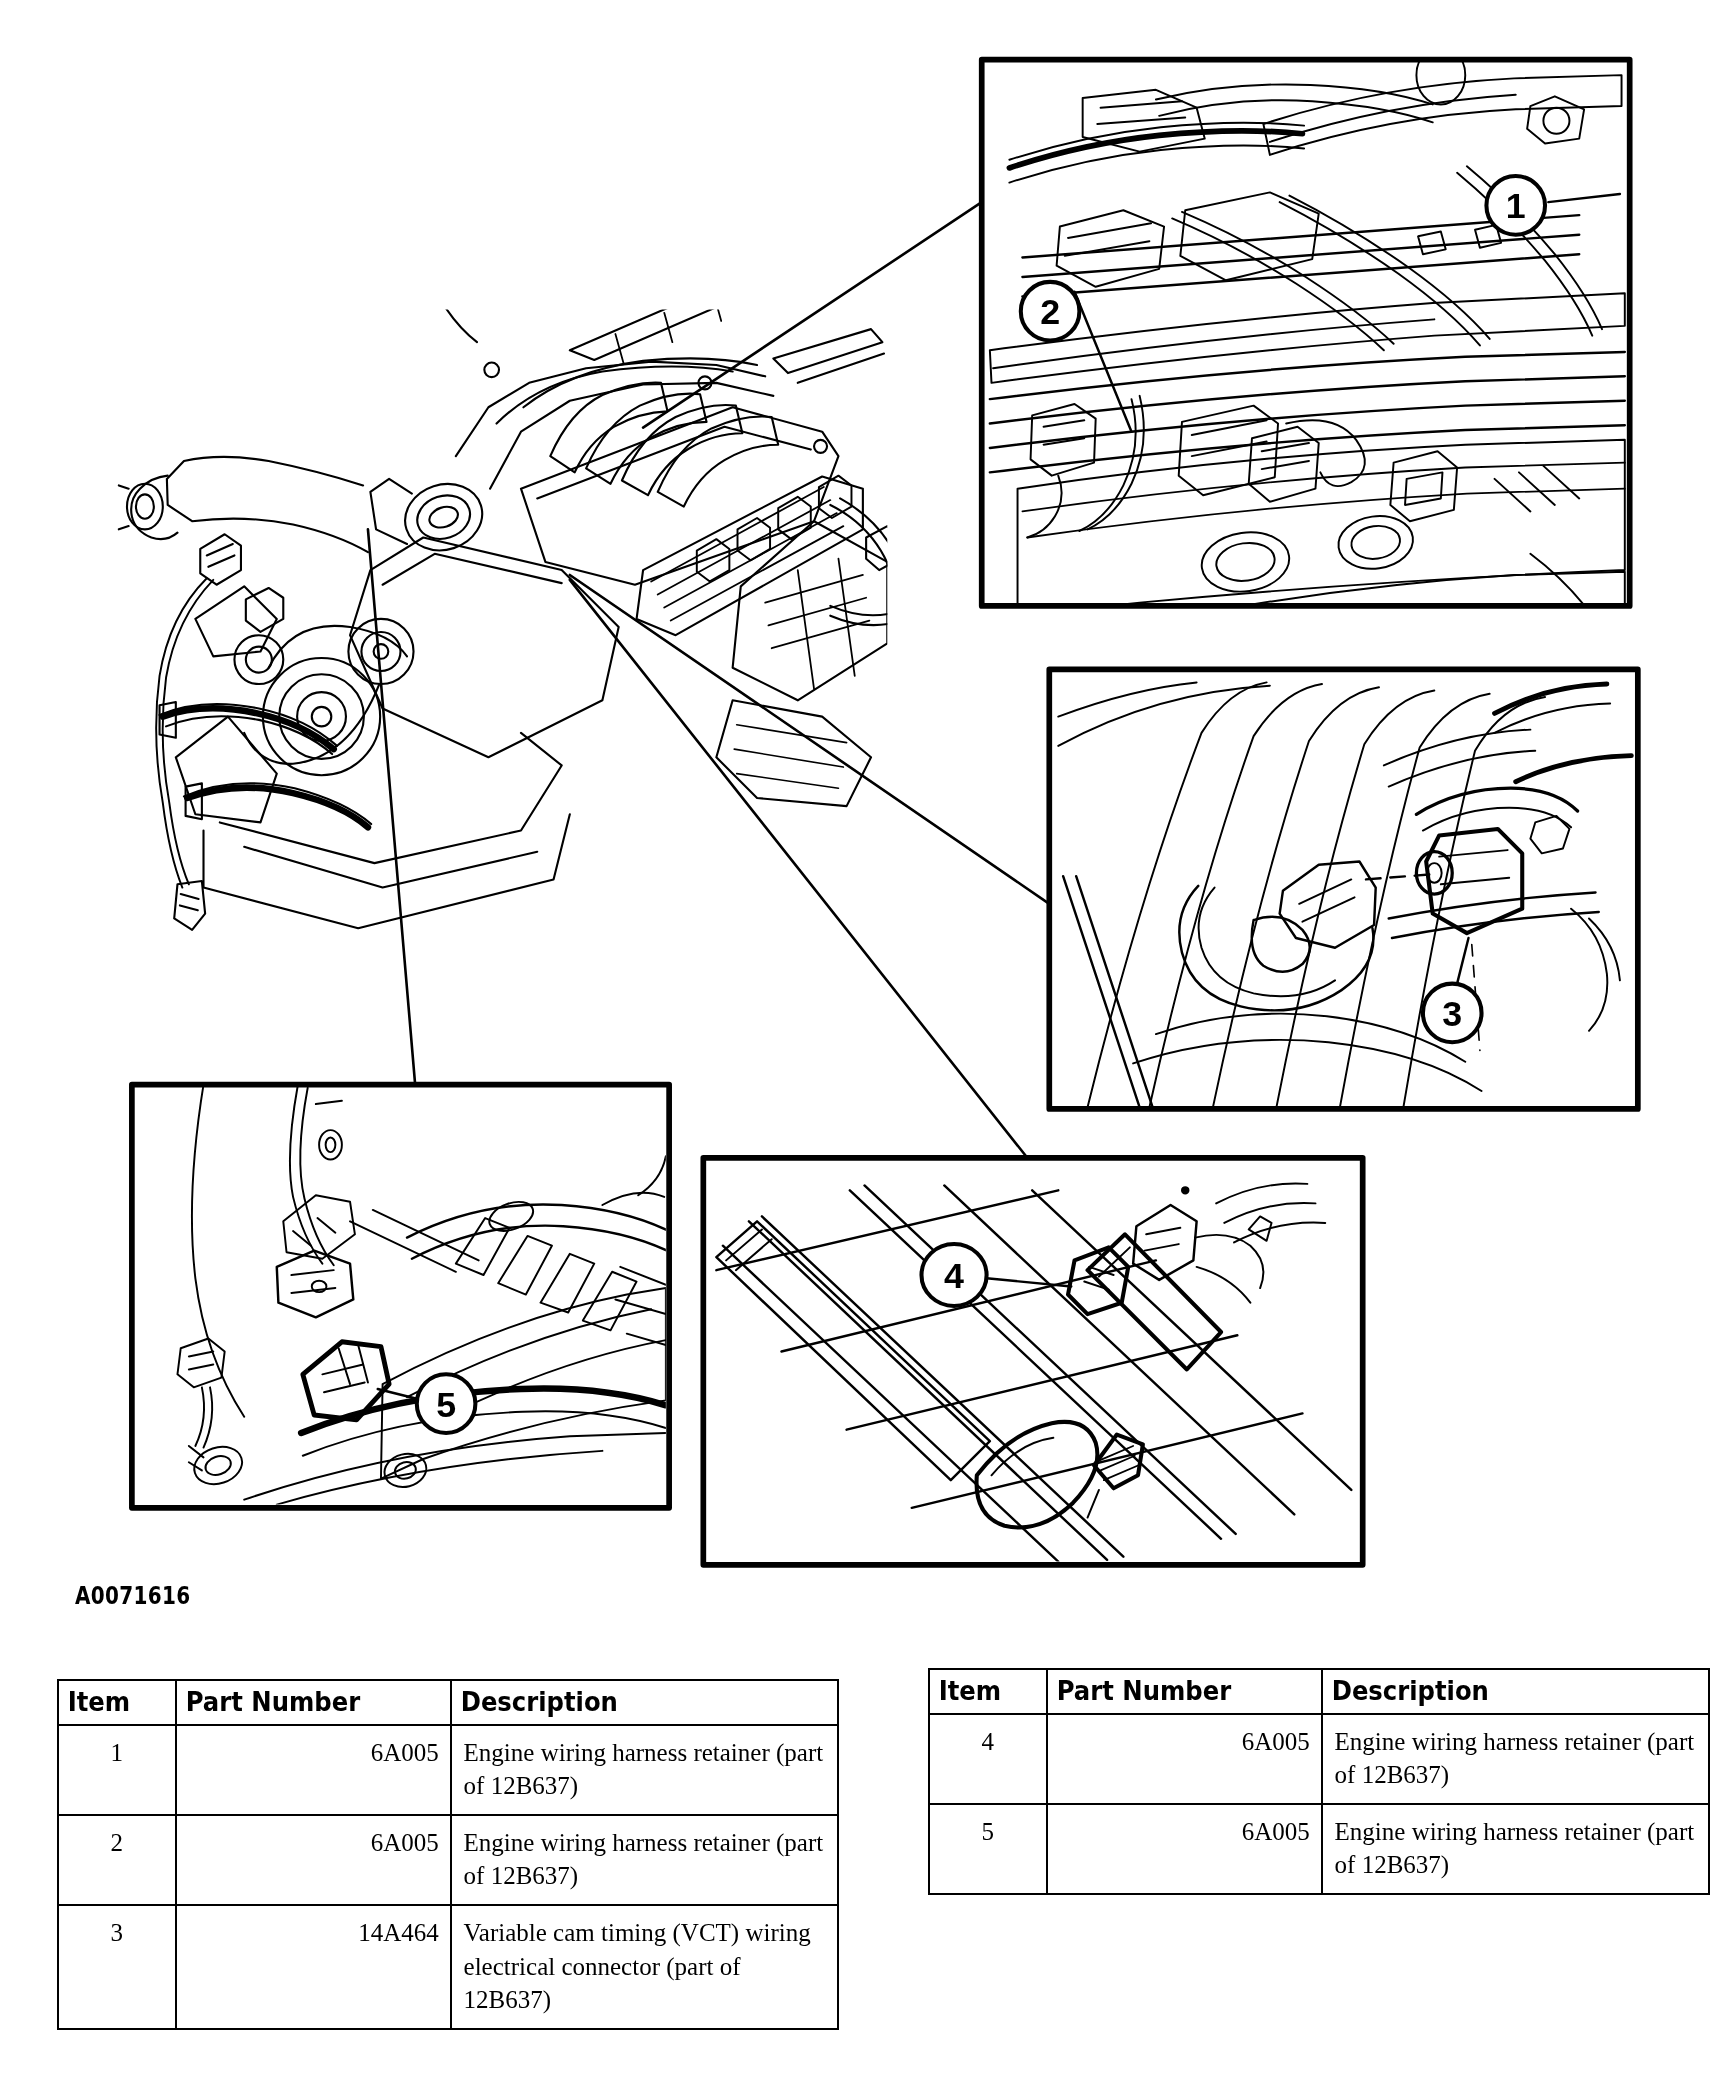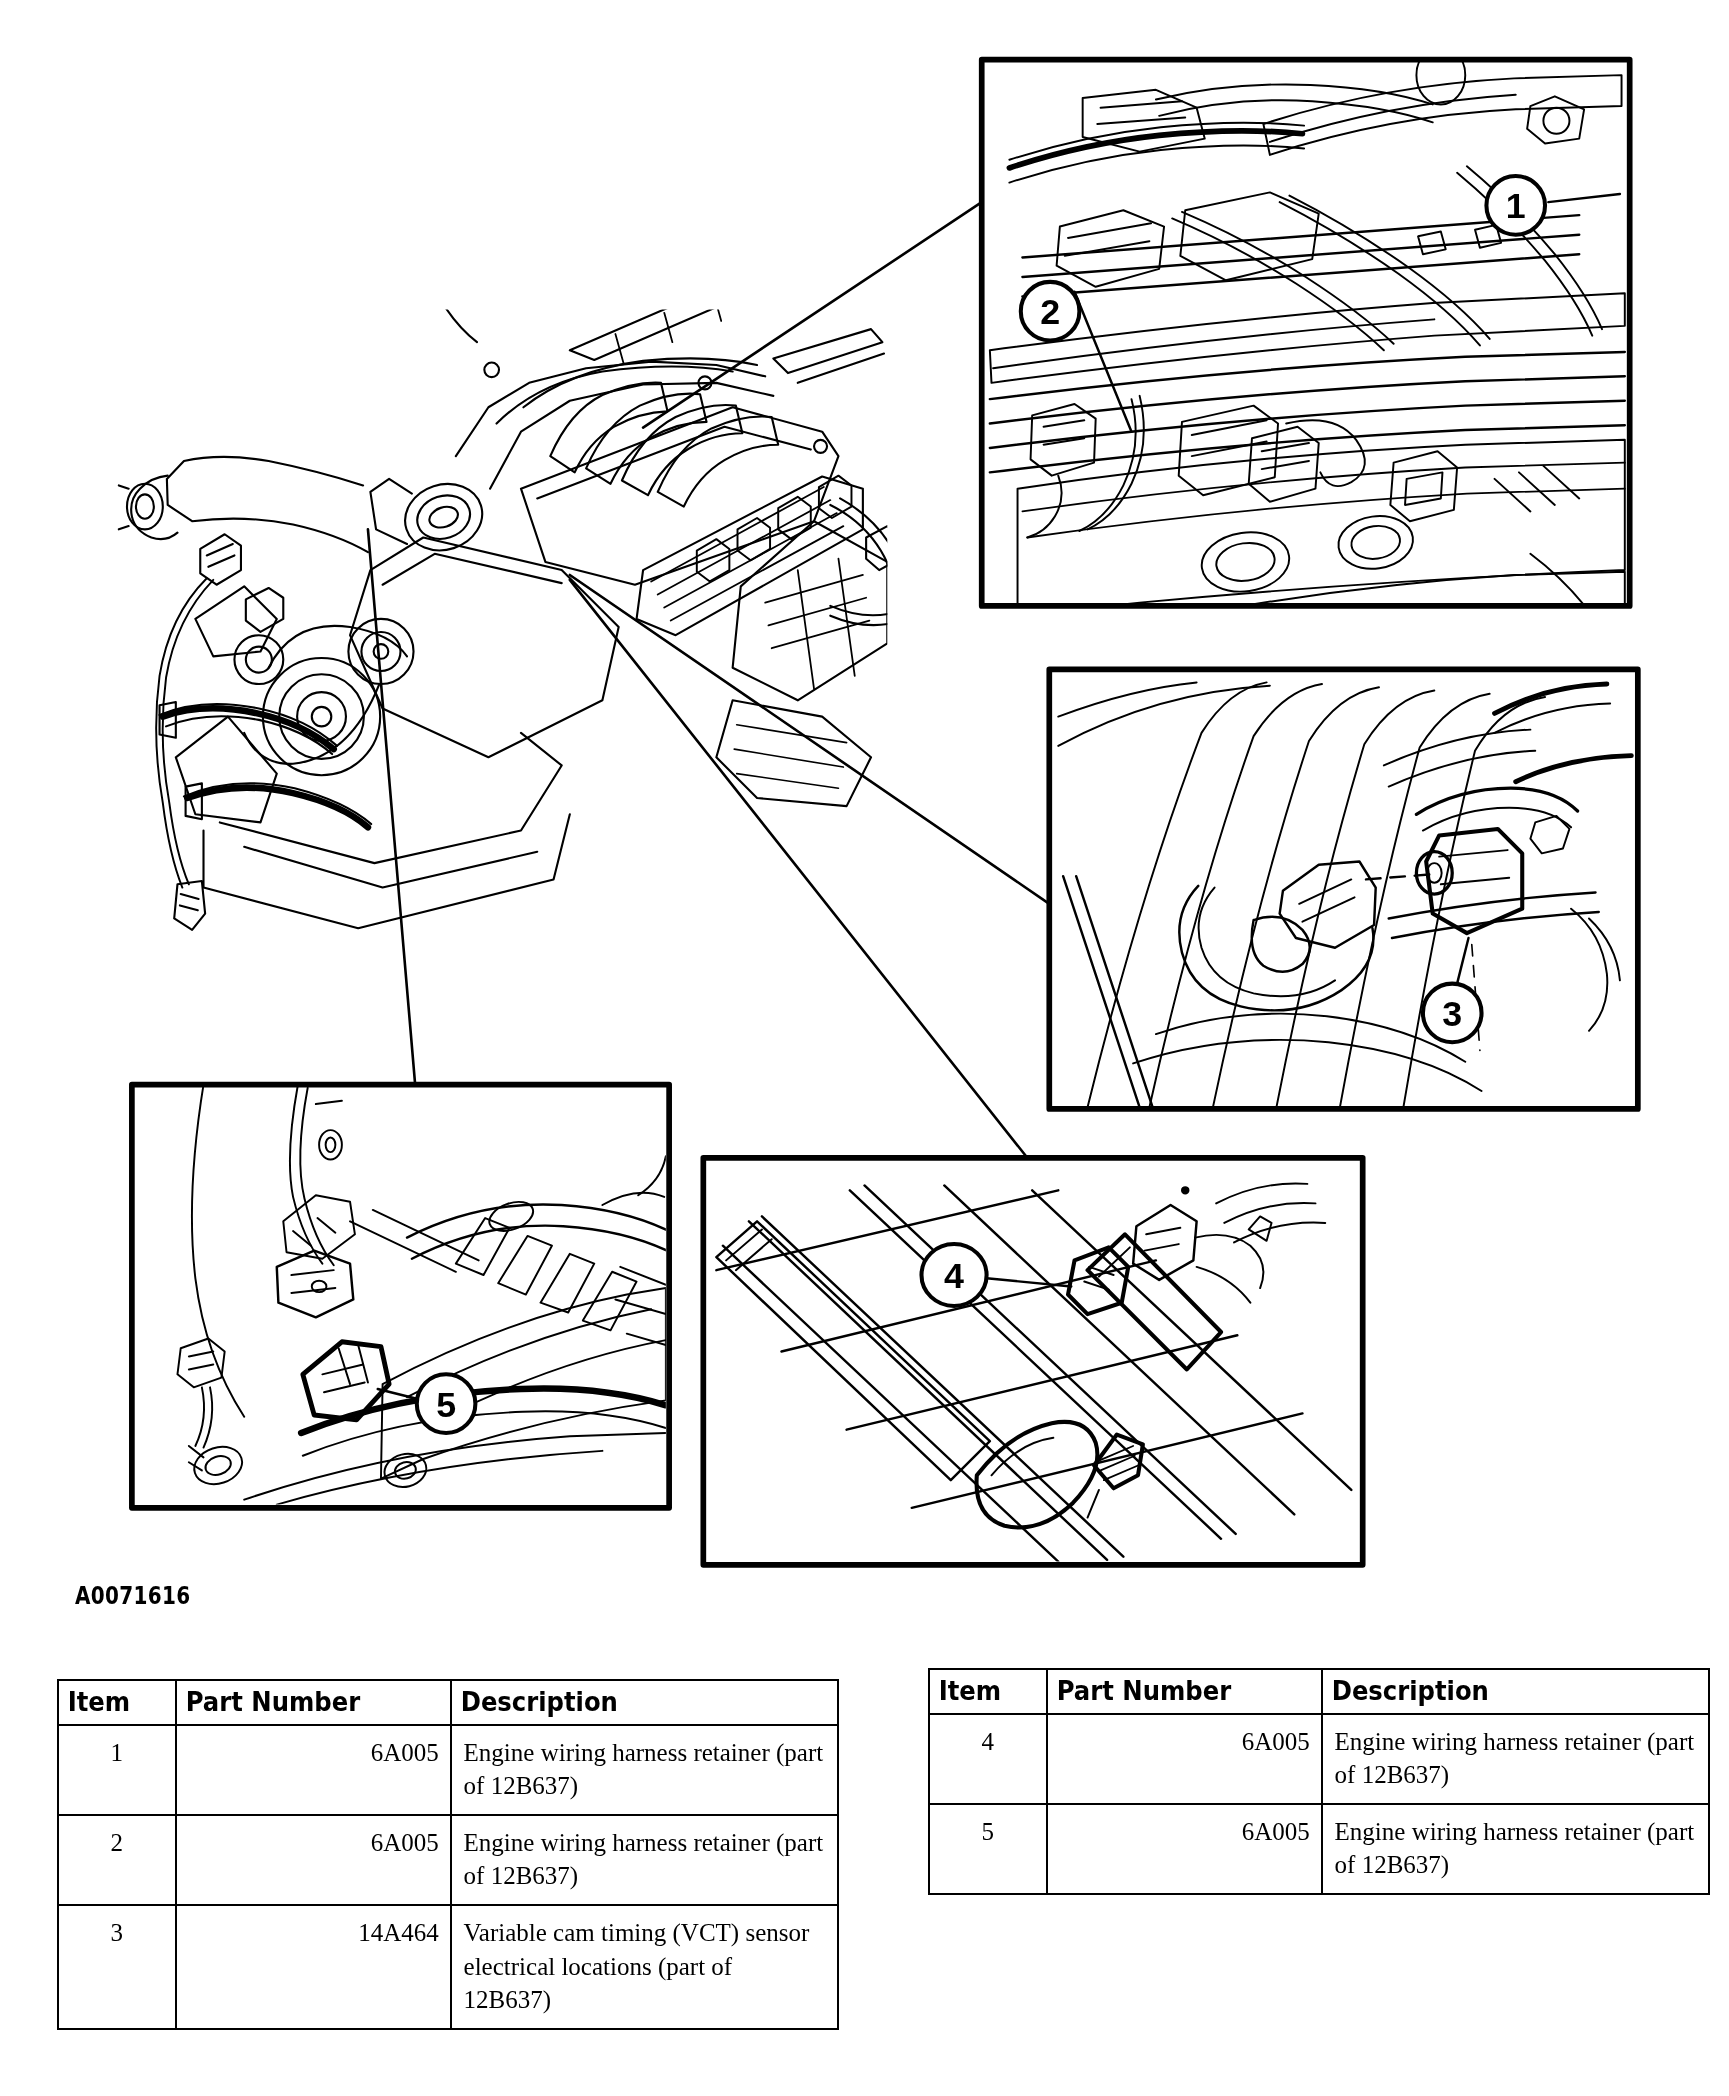--- a/index.html
+++ b/index.html
@@ -504,21 +504,21 @@
           <td>Engine wiring harness retainer (part of 12B637)</td>
         </tr>
         <tr>
           <td class="c-item">2</td>
           <td class="c-part">6A005</td>
           <td>Engine wiring harness retainer (part of 12B637)</td>
         </tr>
         <tr>
           <td class="c-item">3</td>
           <td class="c-part">14A464</td>
-          <td>Variable cam timing (VCT) sensor electrical locations (part of 12B637)</td>
+          <td>Variable cam timing (VCT) wiring electrical connector (part of 12B637)</td>
         </tr>
       </tbody>
     </table>
   </div>
 
   <div class="tbl-wrap" id="tbl-right">
     <table class="parts">
       <thead>
         <tr>
           <th class="c-item">Item</th>

